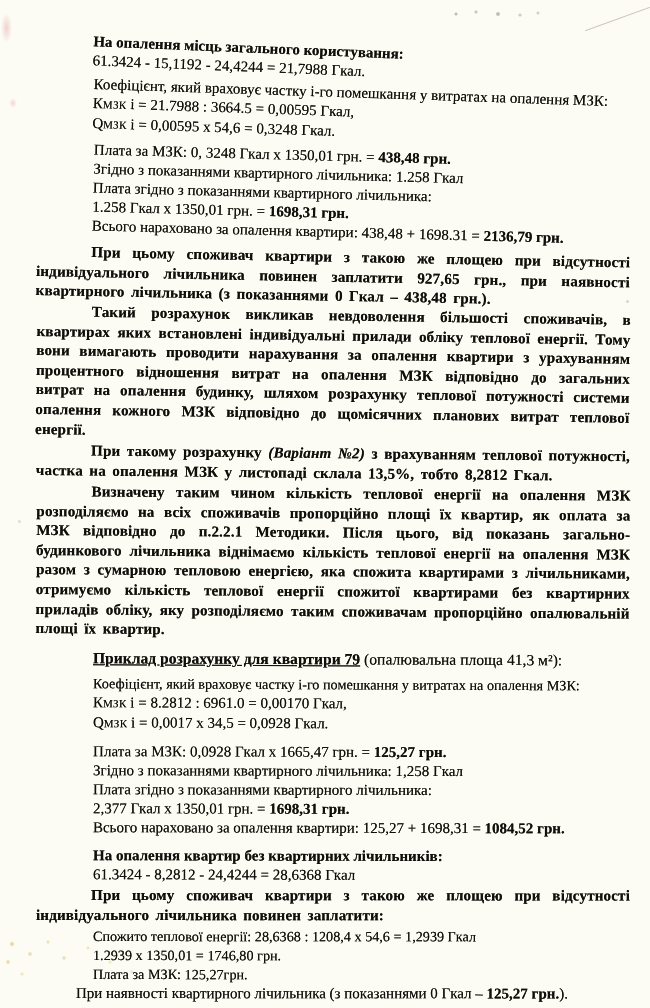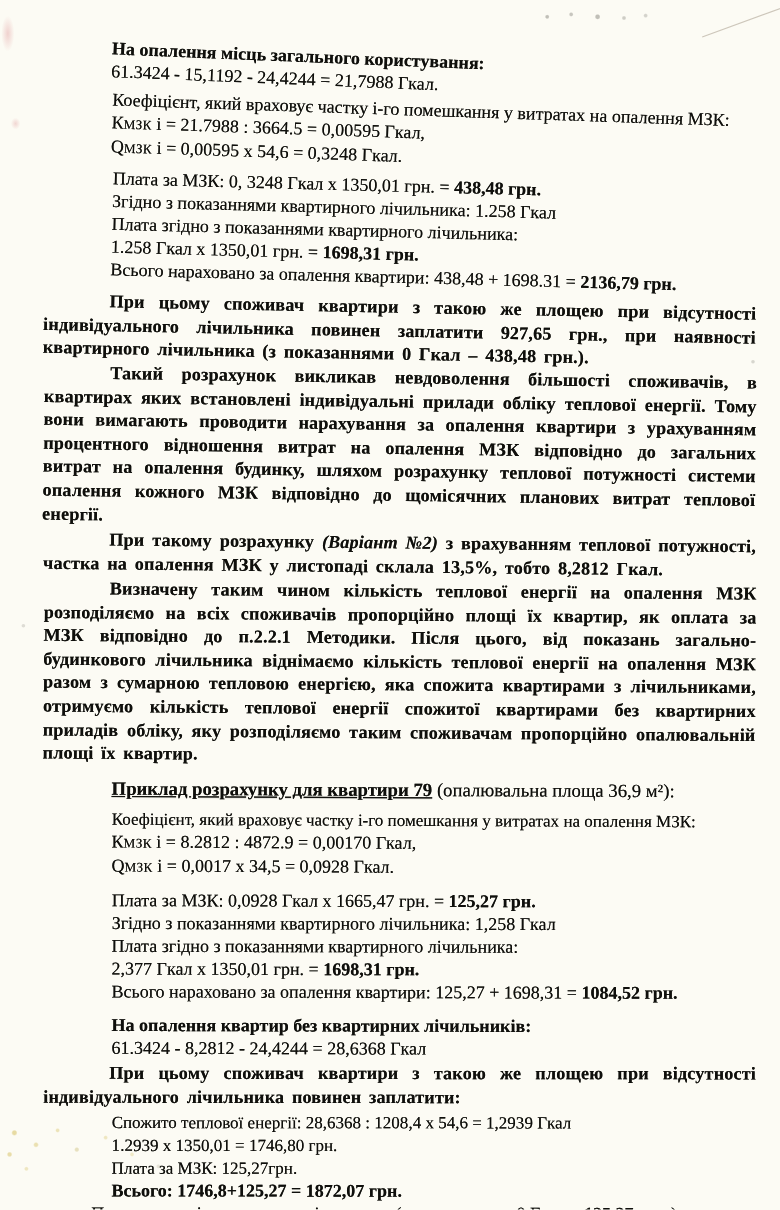--- a/index.html
+++ b/index.html
@@ -124,26 +124,26 @@
 
   <div class="blk rot-f mt-e">
     <p class="just"><span>При такому розрахунку </span><span class="i">(Варіант №2)</span><span> з врахуванням теплової потужності, частка на опалення МЗК у листопаді склала 13,5%, тобто 8,2812 Гкал.</span></p>
   </div>
 
   <div class="blk rot-g mt-e">
     <p class="just">Визначену таким чином кількість теплової енергії на опалення МЗК розподіляємо на всіх споживачів пропорційно площі їх квартир, як оплата за МЗК відповідно до п.2.2.1 Методики. Після цього, від показань загально-будинкового лічильника віднімаємо кількість теплової енергії на опалення МЗК разом з сумарною тепловою енергією, яка спожита квартирами з лічильниками, отримуємо кількість теплової енергії спожитої квартирами без квартирних приладів обліку, яку розподіляємо таким споживачам пропорційно опалювальній площі їх квартир.</p>
   </div>
 
   <div class="blk rot-h mt-f">
-    <div class="line ind extitle"><span class="b u">Приклад розрахунку для квартири 79</span><span> (опалювальна площа 36,9 м²):</span></div>
+    <div class="line ind extitle"><span class="b u">Приклад розрахунку для квартири 79</span><span> (опалювальна площа 41,3 м²):</span></div>
   </div>
 
   <div class="blk rot-h mt-c">
     <div class="line ind small">Коефіцієнт, який враховує частку і-го помешкання у витратах на опалення МЗК:</div>
-    <div class="line ind"><span>К</span><span class="sub">МЗК</span><span> і = 8.2812 : 4872.9  = 0,00170 Гкал,</span></div>
+    <div class="line ind"><span>К</span><span class="sub">МЗК</span><span> і = 8.2812 : 6961.0  = 0,00170 Гкал,</span></div>
     <div class="line ind"><span>Q</span><span class="sub">МЗК</span><span> і = 0,0017 х 34,5 = 0,0928 Гкал.</span></div>
   </div>
 
   <div class="blk rot-i mt-f">
     <div class="line ind"><span>Плата за МЗК: 0,0928 Гкал х 1665,47 грн. = </span><span class="b">125,27 грн.</span></div>
     <div class="line ind">Згідно з показаннями квартирного лічильника: 1,258 Гкал</div>
     <div class="line ind">Плата згідно з показаннями квартирного лічильника:</div>
     <div class="line ind"><span>2,377 Гкал х 1350,01 грн. = </span><span class="b">1698,31 грн.</span></div>
     <div class="line ind"><span>Всього нараховано за опалення квартири: 125,27 + 1698,31 = </span><span class="b">1084,52 грн.</span></div>
   </div>
@@ -154,21 +154,20 @@
   </div>
 
   <div class="blk rot-j mt-e">
     <p class="just">При цьому споживач квартири з такою же площею при відсутності індивідуального лічильника повинен заплатити:</p>
   </div>
 
   <div class="blk rot-j mt-e">
     <div class="line ind small">Спожито теплової енергії: 28,6368 : 1208,4 х 54,6 = 1,2939 Гкал</div>
     <div class="line ind small">1.2939 х 1350,01 = 1746,80 грн.</div>
     <div class="line ind small">Плата за МЗК: 125,27грн.</div>
-    <div class="line ind b">Всього: 1746,8+125,27 = 1872,07 грн.</div>
     <div class="line ind2"><span>При наявності квартирного лічильника (з показаннями 0 Гкал – </span><span class="b">125,27 грн.</span><span>).</span></div>
   </div>
 
 </div>
 
 <div class="artifact crease"></div>
 <div class="artifact smudge-pink"></div>
 <div class="artifact smudge-pink2"></div>
 <div class="artifact dots-top"></div>
 <div class="artifact speckle-bl"></div>

